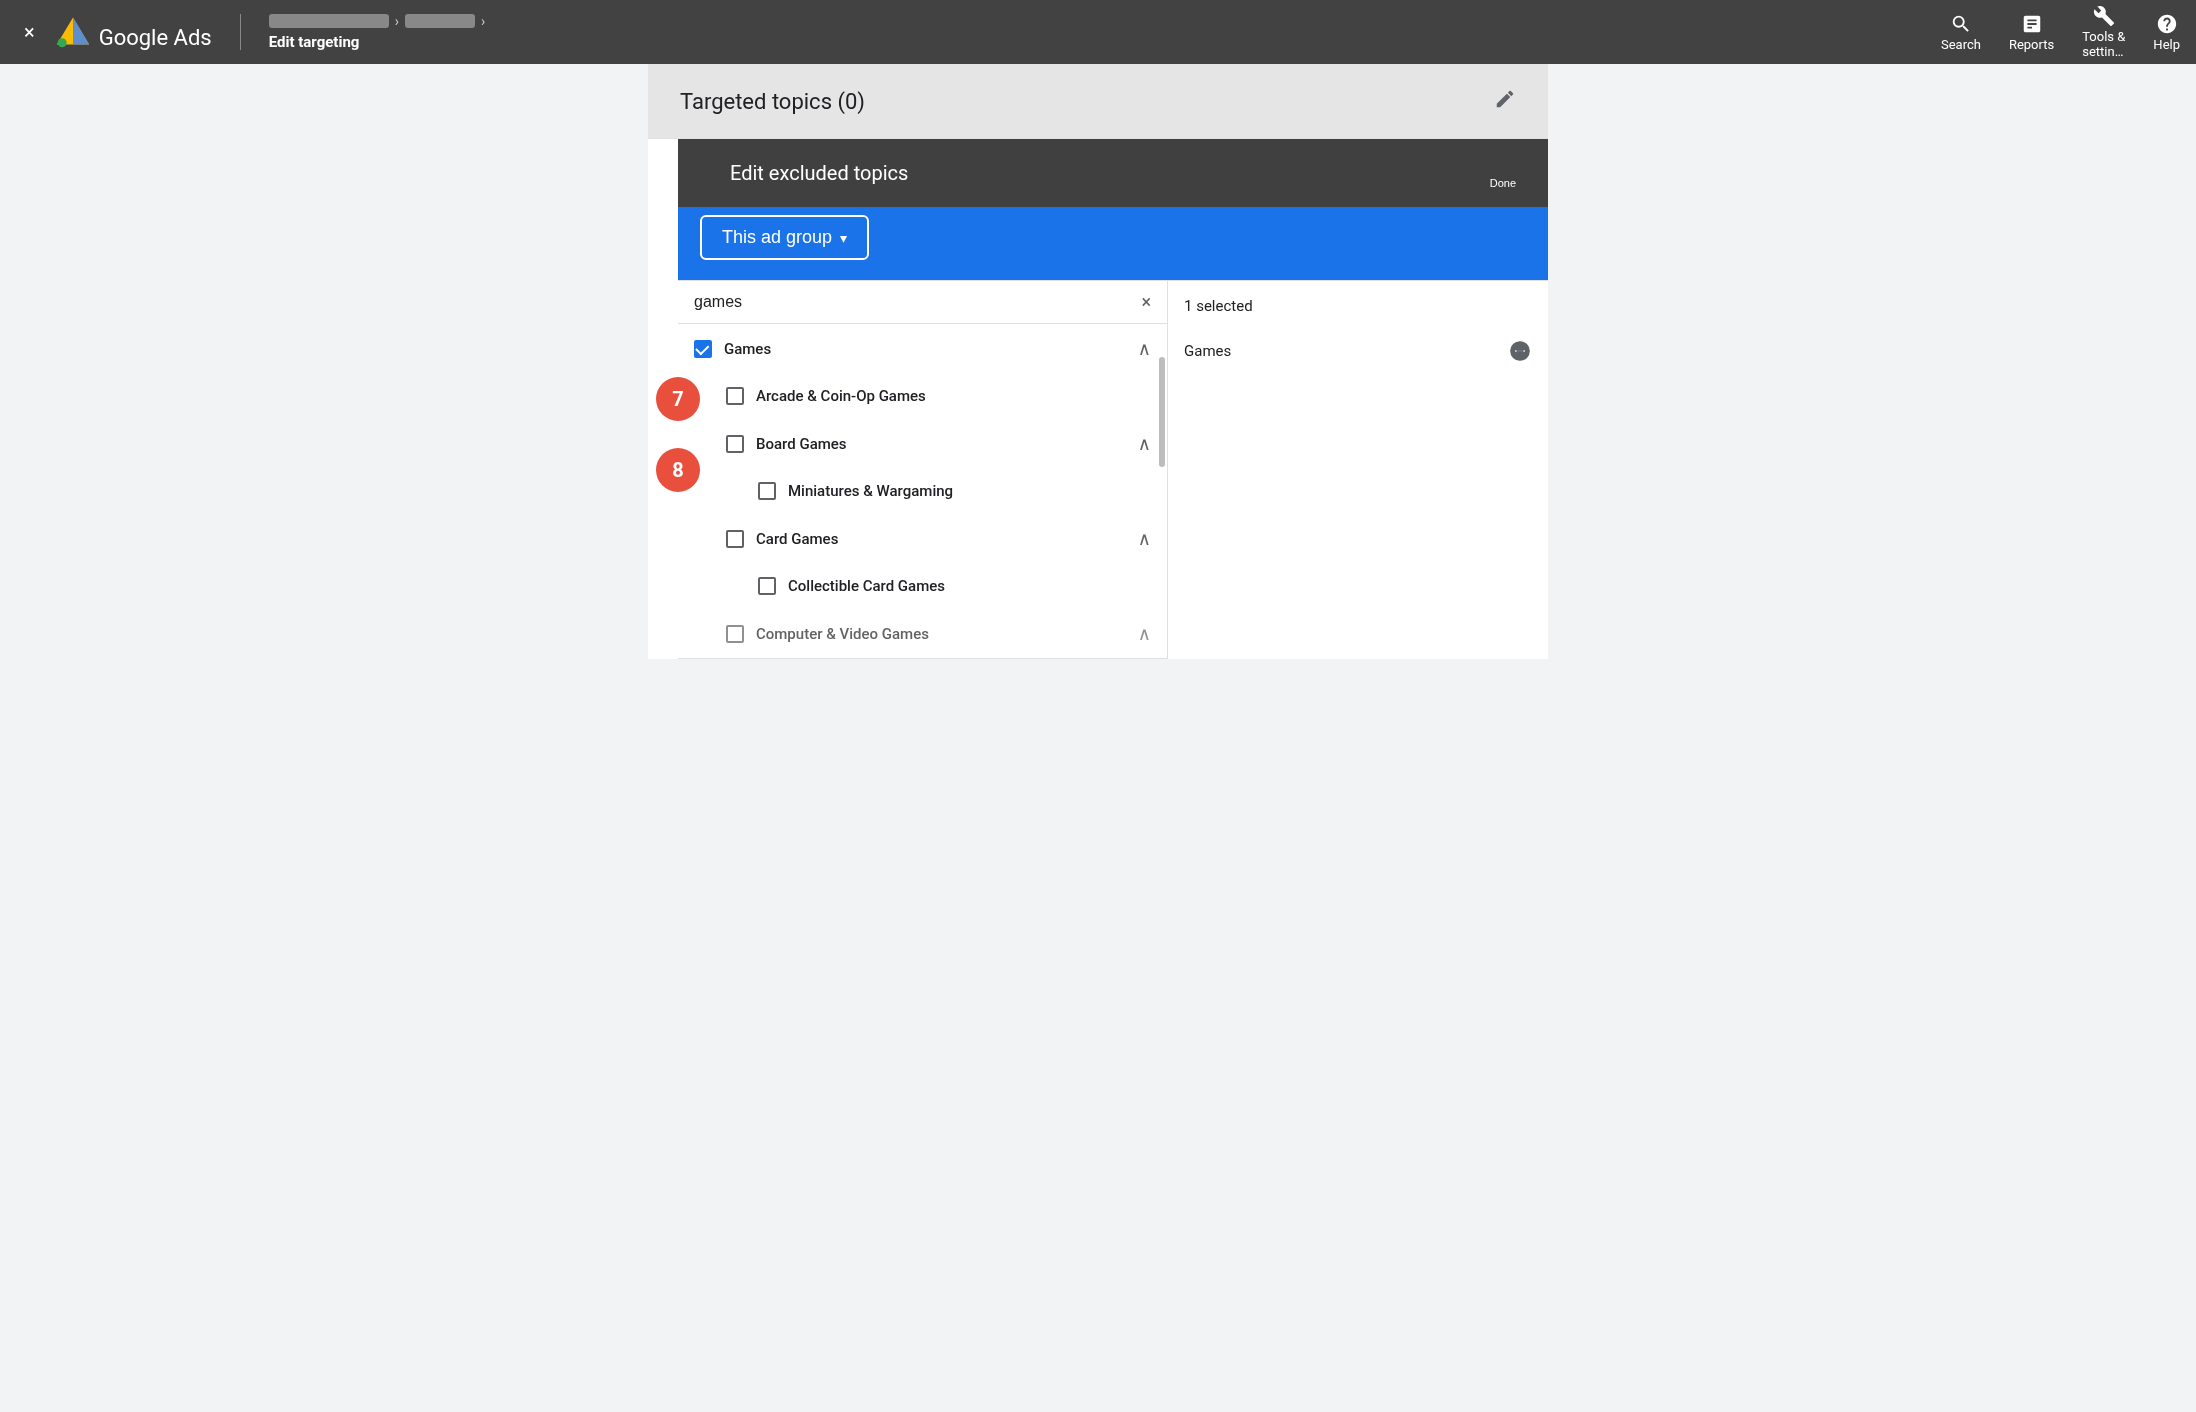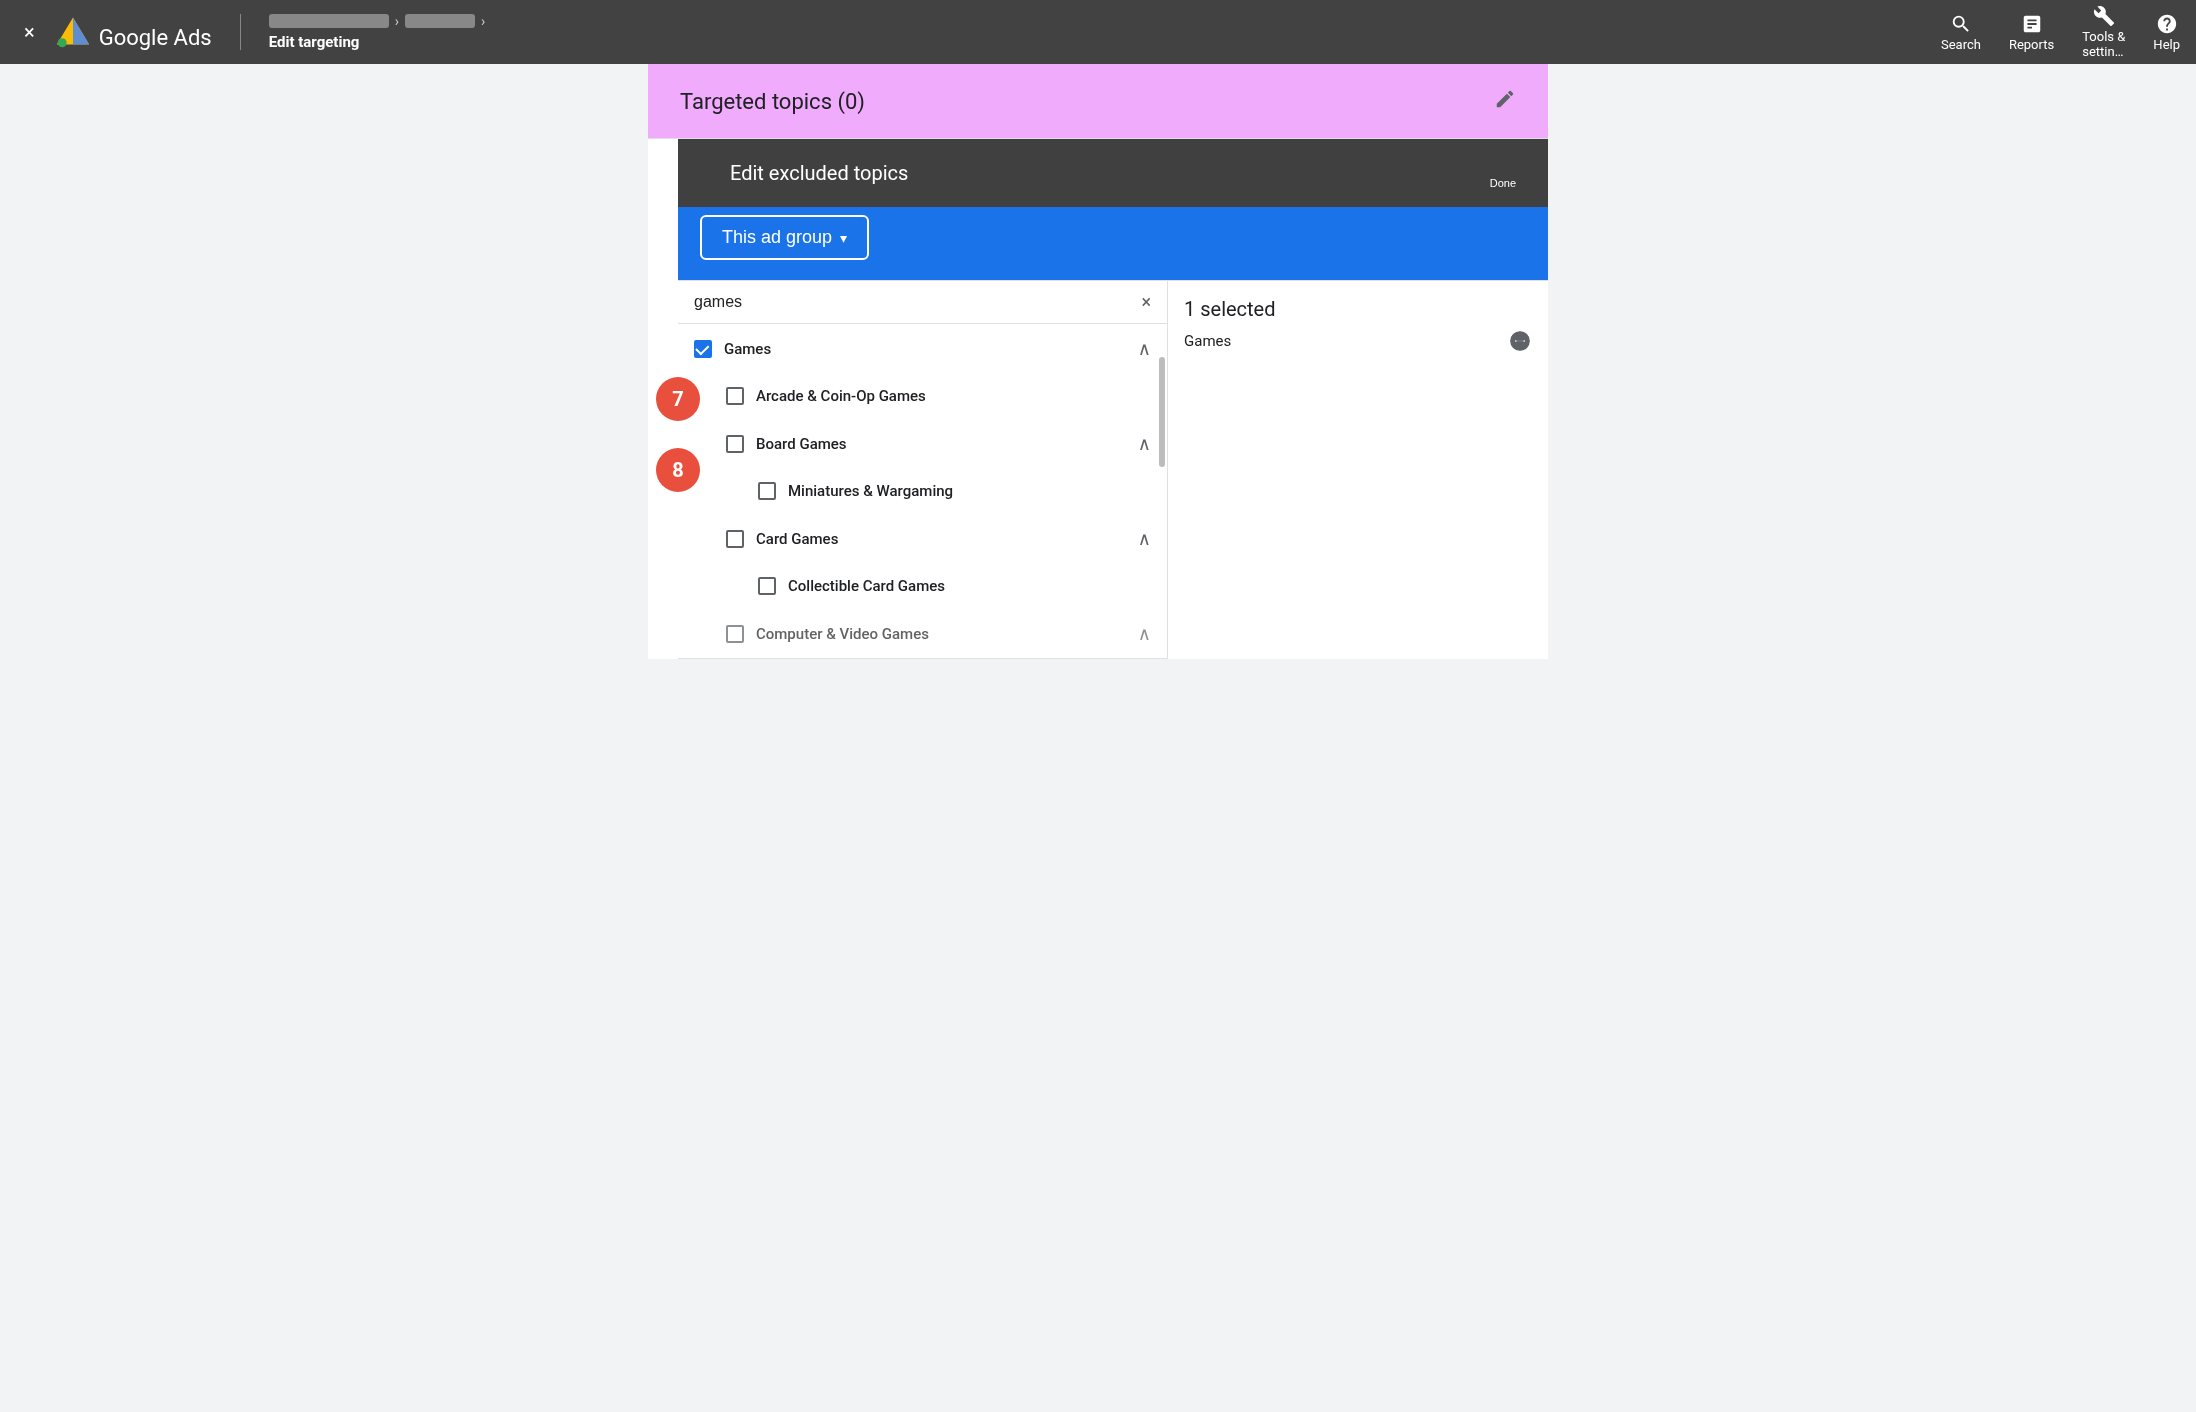--- a/index.html
+++ b/index.html
@@ -115,21 +115,21 @@
       background: #fff;
     }
 
     
     .targeted-topics-header {
       display: flex;
       align-items: center;
       justify-content: space-between;
       padding: 24px 32px 24px 32px;
       border-bottom: 1px solid #e0e0e0;
-      background: #f0abfc;
+      background: #e5e5e5;
     }
     .targeted-topics-title {
       font-size: 22px;
       font-weight: 400;
       color: #202124;
     }
     .edit-pencil-btn {
       cursor: pointer;
       color: #5f6368;
     }
@@ -290,23 +290,24 @@
       padding-left: 80px;
     }
 
     
     .right-panel {
       width: 380px;
       flex-shrink: 0;
       padding: 16px;
     }
     .selected-count {
-      font-size: 20px;
+      font-size: 15px;
       color: #202124;
       font-weight: 400;
+      margin-bottom: 16px;
     }
     .selected-item {
       display: flex;
       align-items: center;
       justify-content: space-between;
       padding: 8px 0;
     }
     .selected-item-label {
       font-size: 15px;
       color: #202124;

